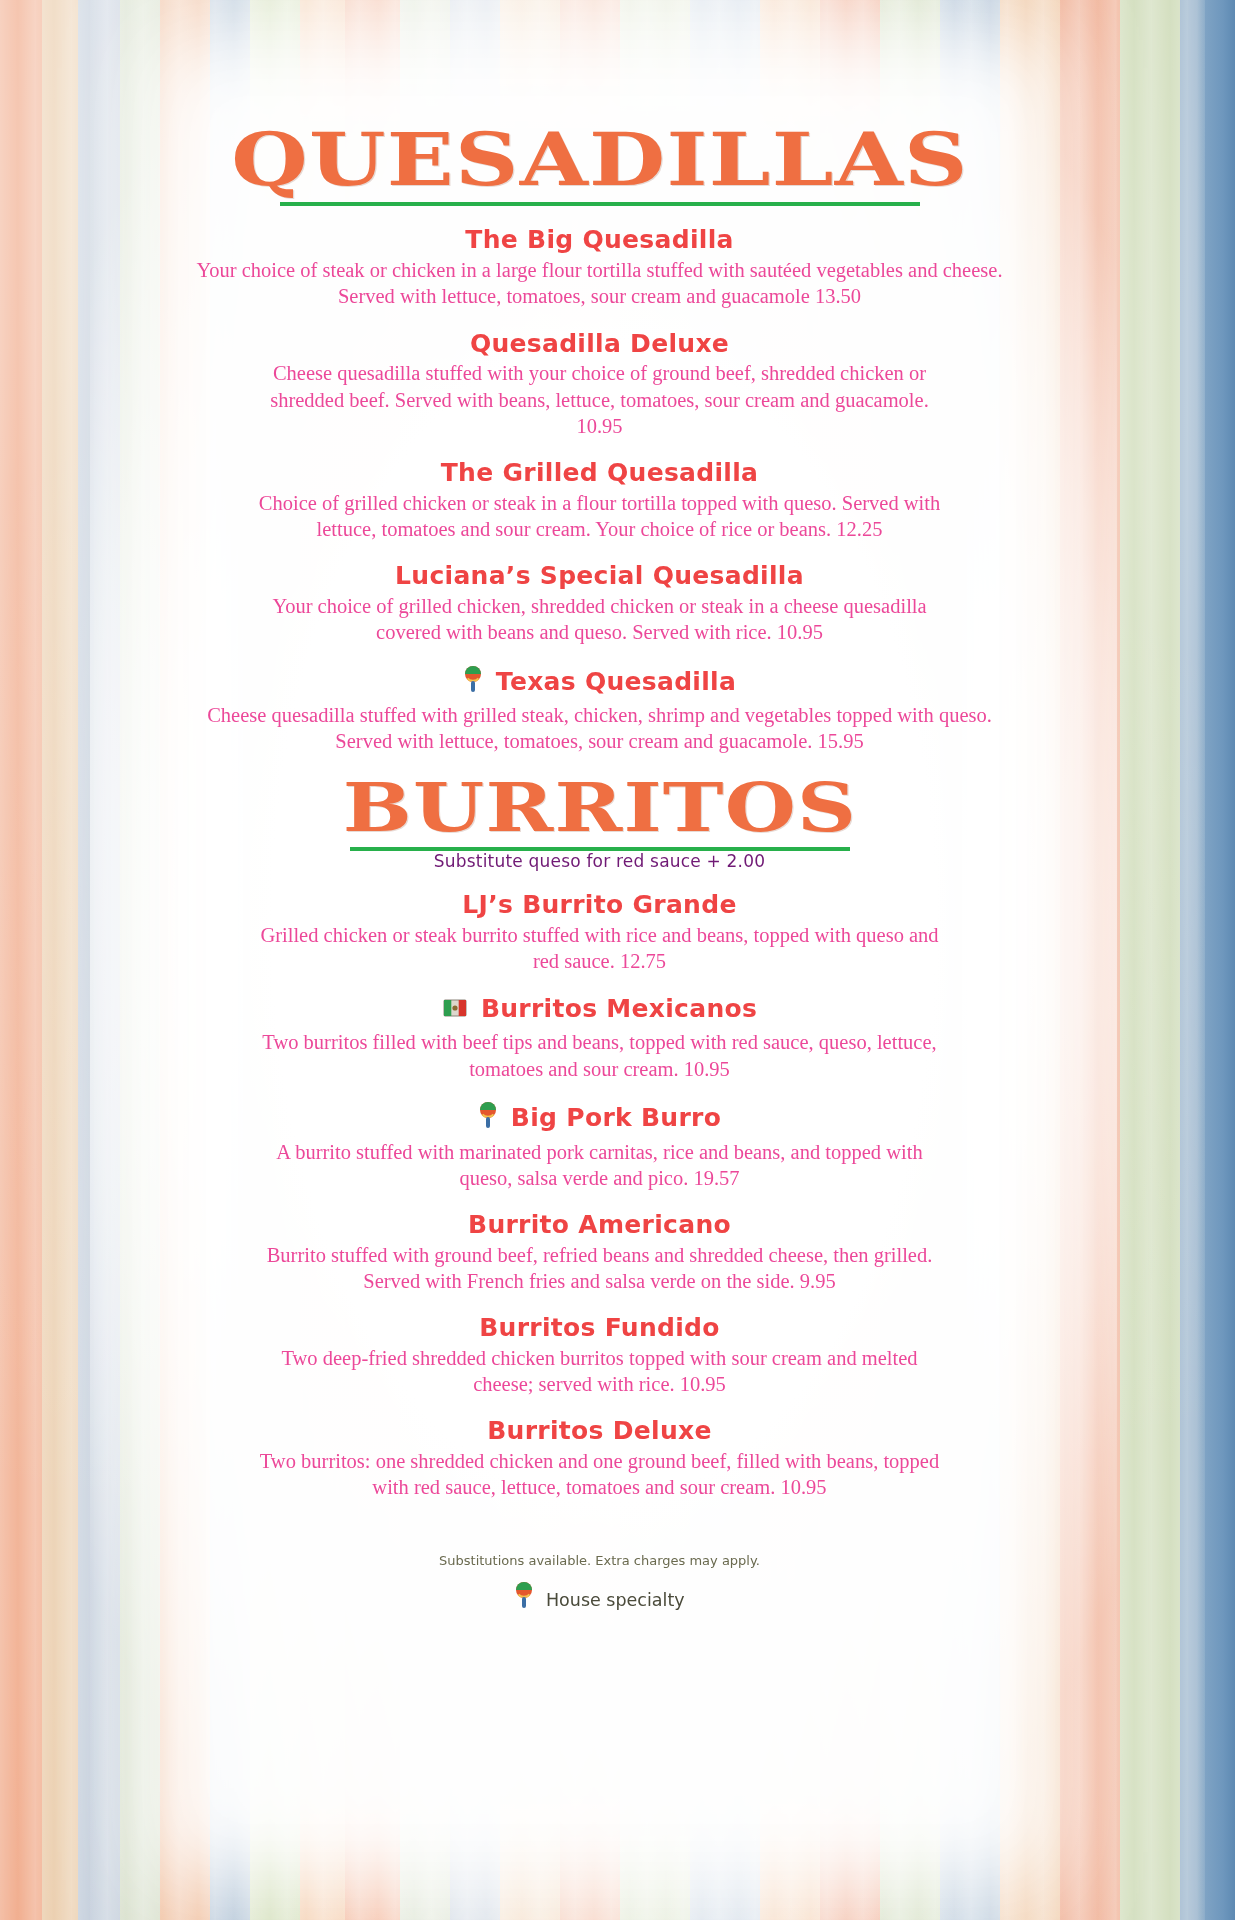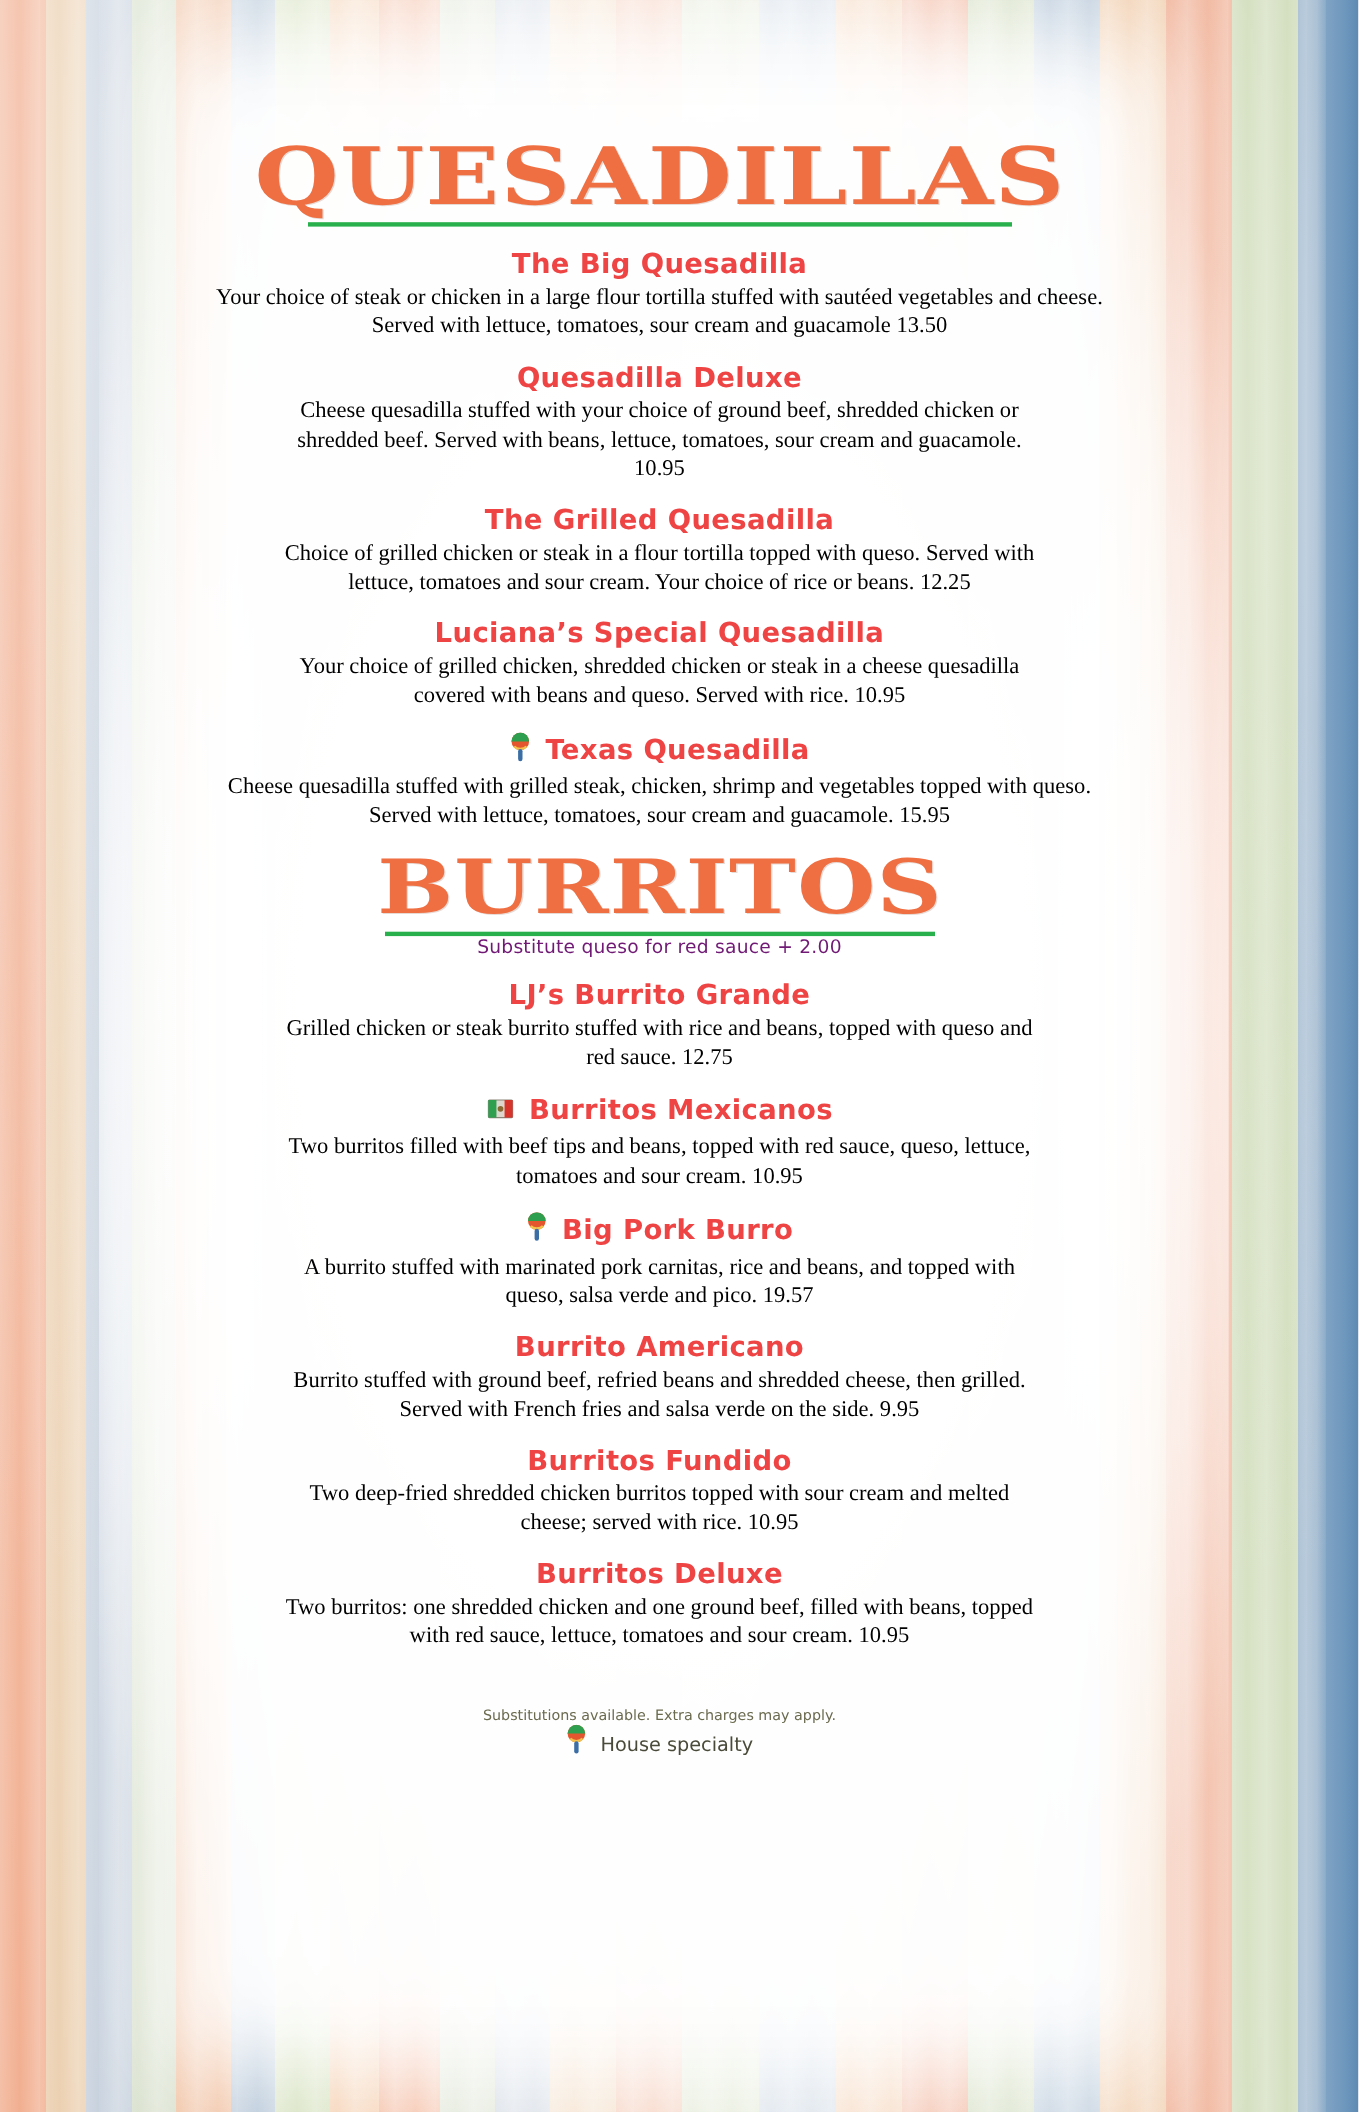--- a/index.html
+++ b/index.html
@@ -157,21 +157,21 @@
     font-family: "DejaVu Sans", sans-serif;
     font-weight: 700;
     font-size: 25px;
     color: #ef4444;
     letter-spacing: .3px;
     line-height: 1.15;
   }
   .item-desc {
     font-family: "Liberation Serif", serif;
     font-size: 20.5px;
-    color: #000000;
+    color: #ec4899;
     line-height: 1.28;
     margin: 2px auto 0 auto;
     max-width: 830px;
   }
   .narrow { max-width: 520px; }
   .mid { max-width: 690px; }
 
   .icon-maraca, .icon-flag {
     display: inline-block;
     vertical-align: -4px;
@@ -180,20 +180,21 @@
   .footer-note {
     font-family: "DejaVu Sans", sans-serif;
     font-size: 13px;
     color: #6a6a4f;
     margin-top: 52px;
   }
   .footer-legend {
     font-family: "DejaVu Sans", sans-serif;
     font-size: 17.5px;
     color: #4a4a3a;
+    margin-top: 14px;
   }
   .footer-legend .icon-maraca { margin-right: 6px; }
 </style>
 </head>
 <body>
 
 <div id="menu-page">
   <div class="bg-stripes"></div>
   <div class="bg-stripes-soft"></div>
   <div class="bg-grain"></div>

